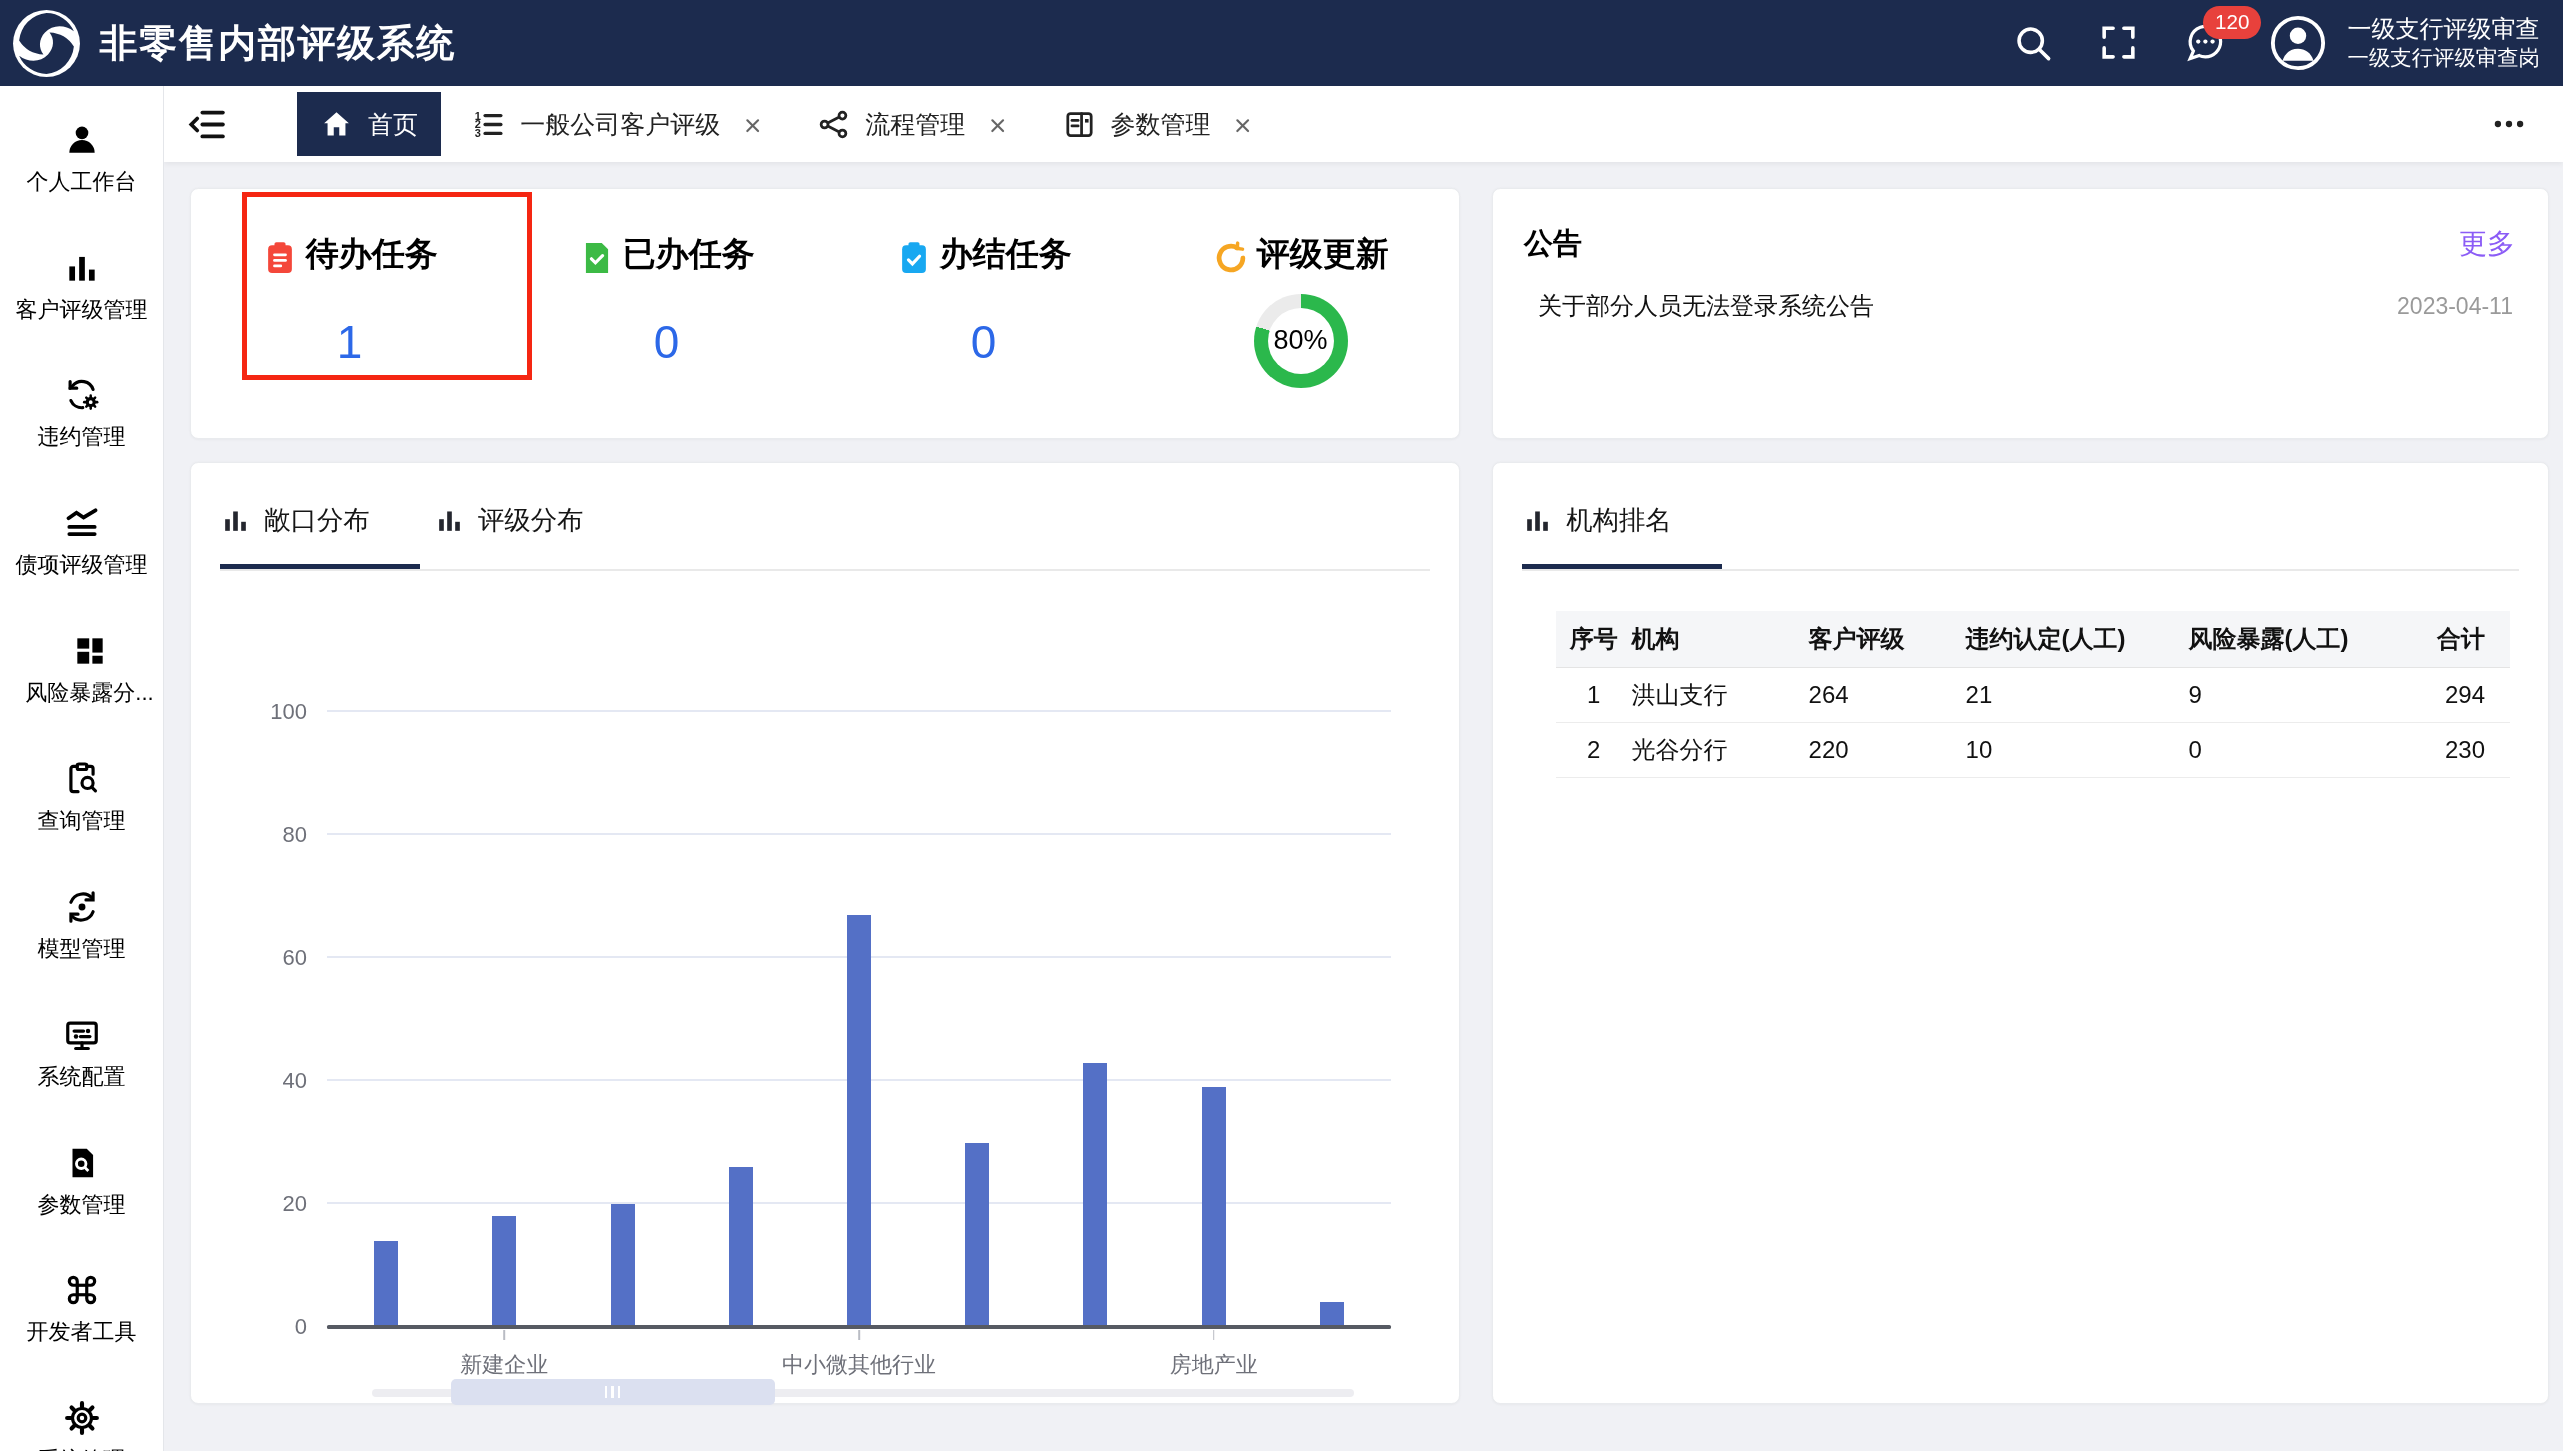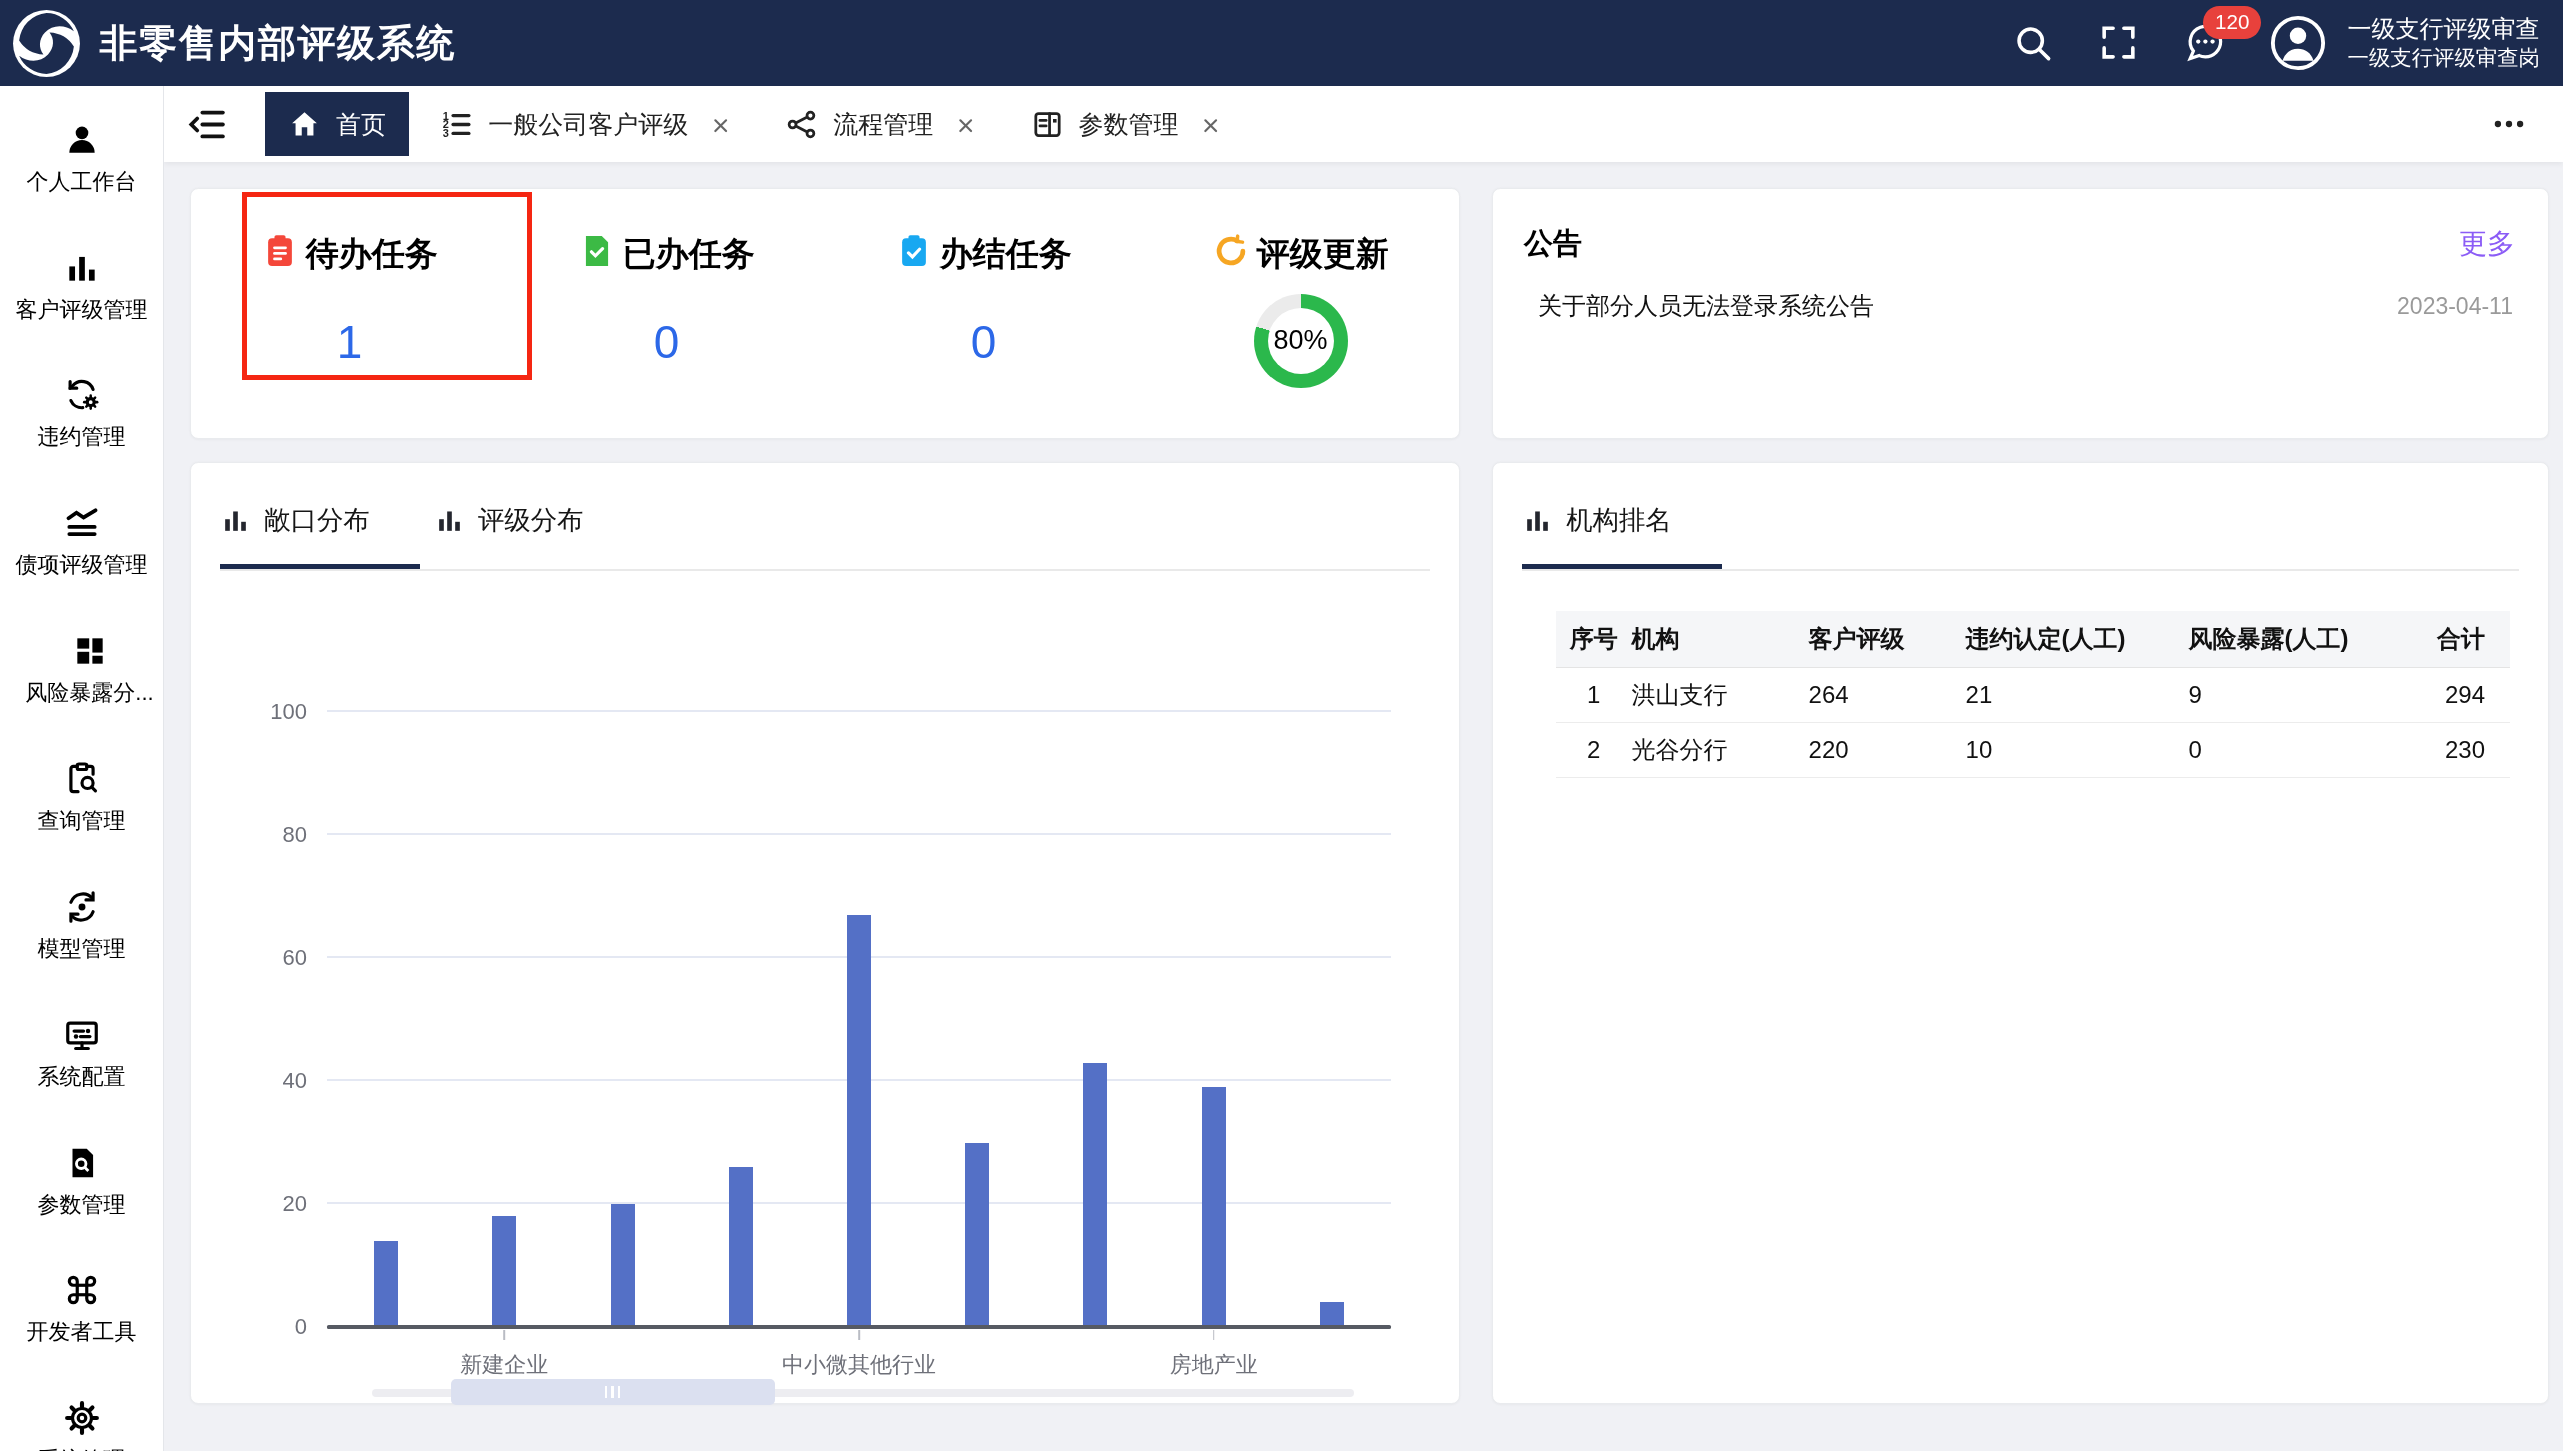--- a/index.html
+++ b/index.html
@@ -29,42 +29,42 @@
              align-items:center;cursor:pointer;color:#000;}
   .side-icon{width:38px;height:38px;}
   .side-icon svg{width:100%;height:100%;}
   .side-label{margin-top:8.2px;font-size:22px;white-space:nowrap;}
 
   
   .tabbar{position:absolute;left:164px;top:86px;right:0;height:76px;background:#fff;
           display:flex;align-items:center;box-shadow:0 2.5px 5px rgba(0,0,0,.05);z-index:4;}
   .collapse-btn{width:41px;height:41px;margin-left:23px;color:#111;cursor:pointer;flex:0 0 auto;}
   .collapse-btn svg,.more-tabs svg,.tab-icon svg,.ptab-icon svg,.stat-icon svg{width:100%;height:100%;}
-  .tabs-wrap{display:flex;align-items:center;margin-left:37px;}
+  .tabs-wrap{display:flex;align-items:center;margin-left:69px;}
   .tab{display:flex;align-items:center;height:64px;padding:0 23px;font-size:25px;color:#222;
        gap:15px;cursor:pointer;}
   .tab+.tab{margin-left:8.2px;}
   .tab.active{background:#1c2b4e;color:#fff;}
   .tab-icon{width:33px;height:33px;flex:0 0 auto;}
   .tab-close{width:21.4px;height:21.4px;color:#666;margin-left:6.6px;}
   .tab-close svg{width:100%;height:100%;}
   .more-tabs{margin-left:auto;margin-right:35px;width:38px;height:38px;color:#222;cursor:pointer;}
 
   
   .card{position:absolute;background:#fff;border-radius:8.2px;border:0.8px solid #e9ebee;
         box-sizing:border-box;box-shadow:0 0.8px 2.5px rgba(0,0,0,.04);}
   #stat-card{left:190px;top:188px;width:1270px;height:251px;}
   #ann-card{left:1492px;top:188px;width:1057px;height:251px;}
   #chart-card{left:190px;top:462px;width:1270px;height:942px;}
   #rank-card{left:1492px;top:462px;width:1057px;height:942px;}
 
   
   #stats{display:flex;height:100%;}
   .stat-col{flex:1;display:flex;flex-direction:column;align-items:center;}
-  .stat-head{margin-top:43px;display:flex;align-items:flex-start;gap:6.6px;}
+  .stat-head{margin-top:43px;display:flex;align-items:flex-end;gap:6.6px;}
   .stat-icon{width:38px;height:38px;flex:0 0 auto;}
   .stat-label{font-size:33px;font-weight:bold;color:#000;}
   .stat-value{margin-top:38px;font-size:46px;}
   .donut{margin-top:16.5px;width:94px;height:94px;border-radius:50%;position:relative;}
   .donut-hole{position:absolute;inset:14px;background:#fff;border-radius:50%;display:flex;
               align-items:center;justify-content:center;font-size:27px;color:#000;}
   #highlight-box{position:absolute;left:242px;top:192px;width:290px;height:188px;
                  border:5px solid #f52612;z-index:12;pointer-events:none;box-sizing:border-box;}
 
   

